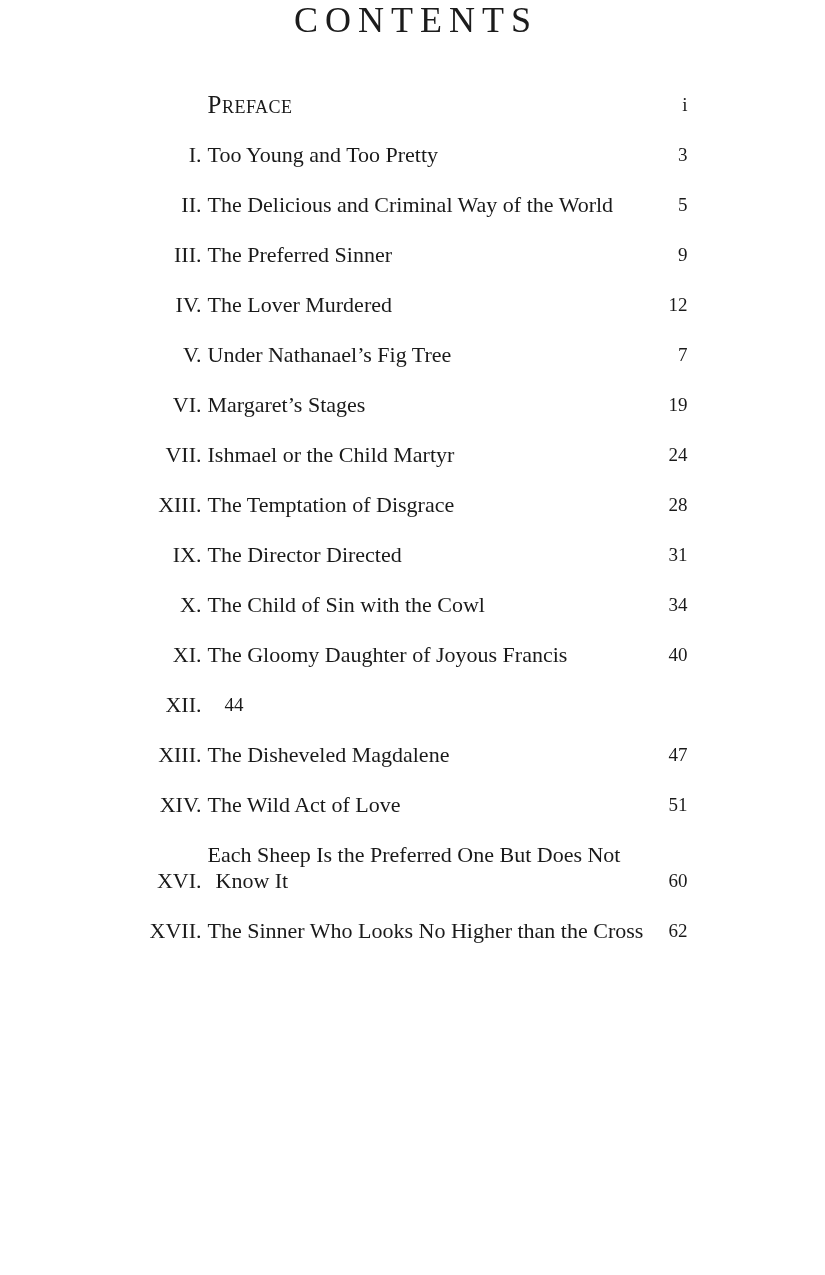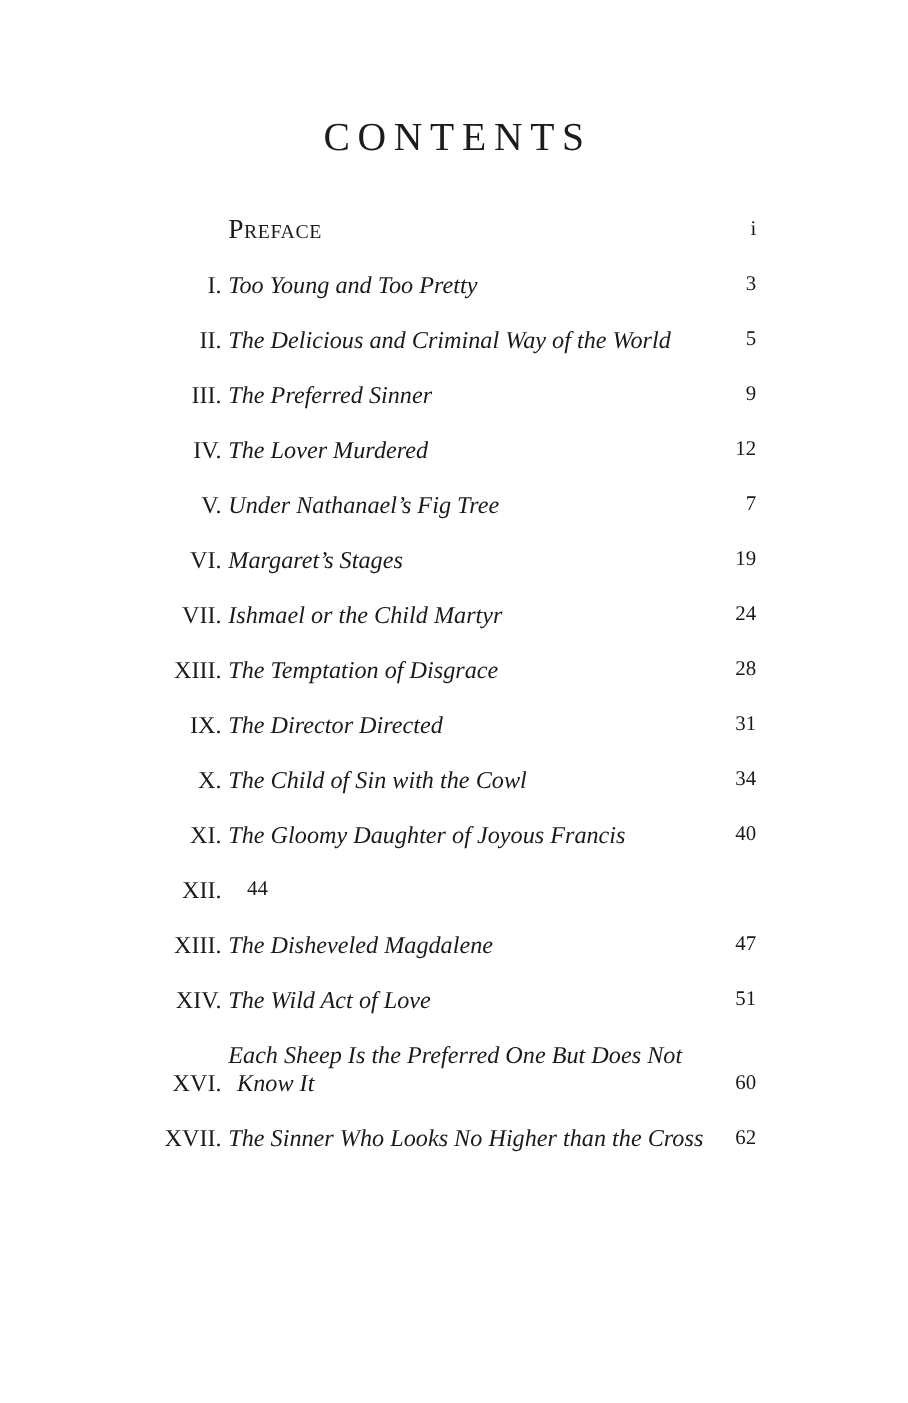--- a/index.html
+++ b/index.html
@@ -10,21 +10,20 @@
     width: 825px;
     height: 1275px;
     background: #ffffff;
     color: #1a1a1a;
     font-family: "Liberation Serif", serif;
     overflow: hidden;
     margin: 0 auto;
   }
 
   .contents-title {
-    padding-top: 104px;
     text-align: center;
     font-size: 36px;
     line-height: 41px;
     font-weight: 400;
     letter-spacing: 7px;
     text-indent: 7px; 
     color: #1c1c1c;
   }
 
   .toc-list {
@@ -42,21 +41,20 @@
     width: 64px;
     flex: 0 0 64px;
     text-align: right;
     font-size: 22px;
     line-height: 26px;
     white-space: nowrap;
   }
 
   .toc-title {
     flex: 1 1 auto;
-    font-style: italic;
     font-size: 22px;
     line-height: 26px;
     padding-left: 14px;   
     text-indent: -8px;    
     white-space: pre-line;
   }
 
   .toc-page {
     width: 42px;
     flex: 0 0 42px;

